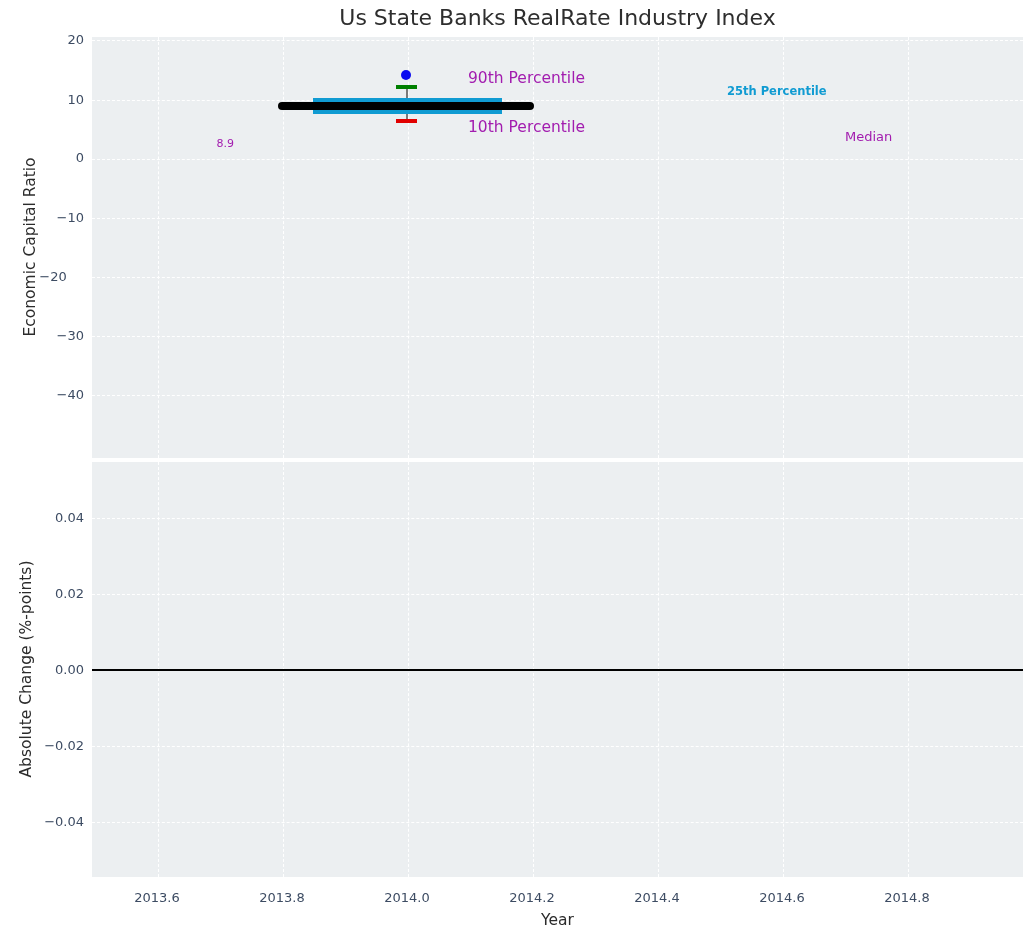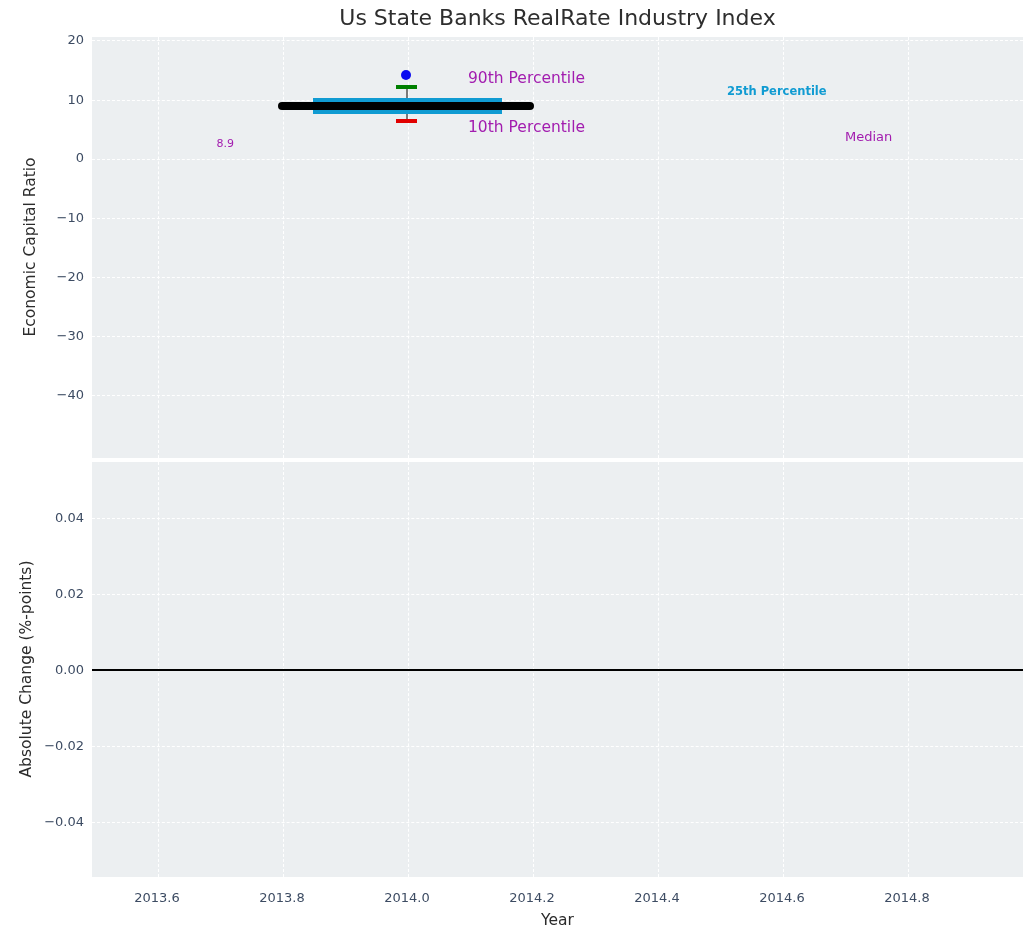--- a/index.html
+++ b/index.html
@@ -103,21 +103,21 @@
   <div class="annot" style="left:727px;top:84px;font-size:11.5px;font-weight:bold;color:#109bd2;">25th Percentile</div>
   <div class="annot" style="left:845px;top:97px;font-size:13px;margin-top:32px;">Median</div>
 
 
   <div class="zero-line"></div>
 
   <div class="ytick" style="left:22px;top:32px;">20</div>
   <div class="ytick" style="left:22px;top:92px;">10</div>
   <div class="ytick" style="left:22px;top:150px;">0</div>
   <div class="ytick" style="left:22px;top:210px;">−10</div>
-  <div class="ytick" style="left:22px;top:269px;">−20</div>
+  <div class="ytick" style="left:22px;top:269px;text-align:center;">−20</div>
   <div class="ytick" style="left:22px;top:328px;">−30</div>
   <div class="ytick" style="left:22px;top:387px;">−40</div>
 
   <div class="ytick" style="left:22px;top:510px;">0.04</div>
   <div class="ytick" style="left:22px;top:586px;">0.02</div>
   <div class="ytick" style="left:22px;top:662px;">0.00</div>
   <div class="ytick" style="left:22px;top:738px;">−0.02</div>
   <div class="ytick" style="left:22px;top:814px;">−0.04</div>
 
   <div class="xtick" style="left:121px;top:889px;">2013.6</div>

